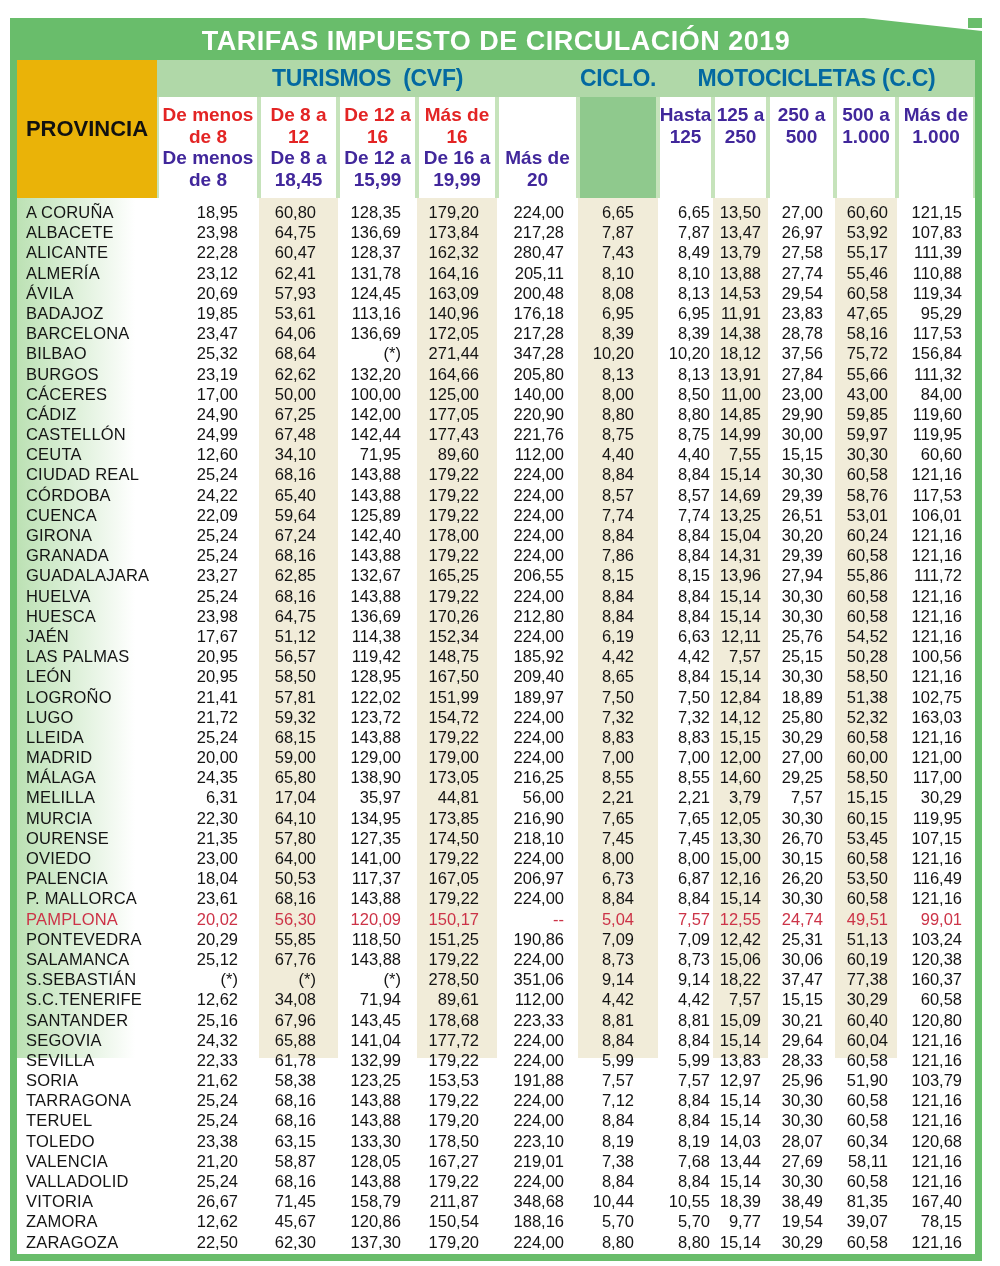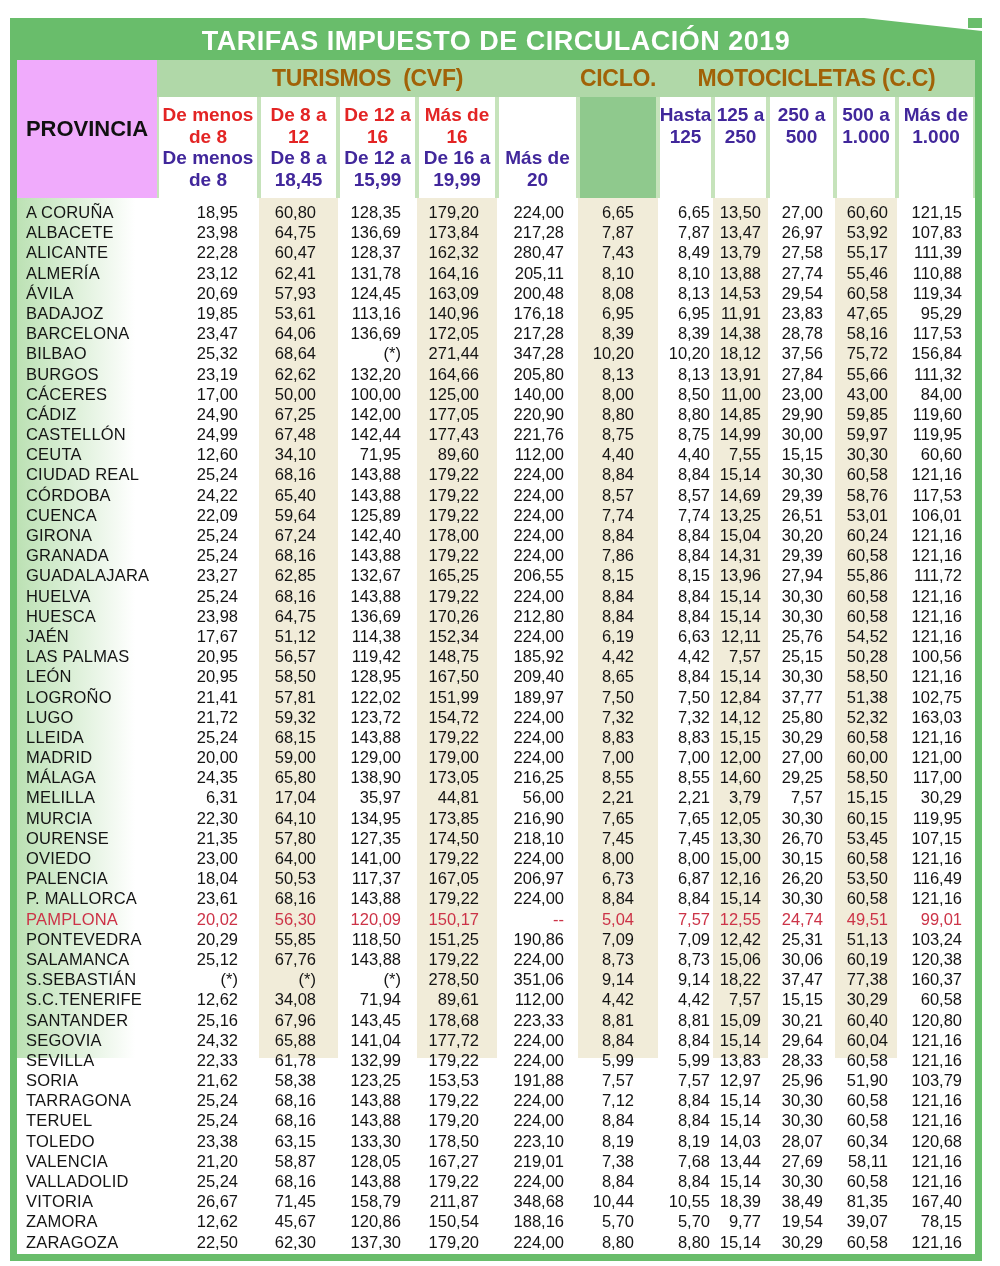--- a/index.html
+++ b/index.html
@@ -31,29 +31,29 @@
   
   .header{
     position:relative;height:138px;background:#c6e3bb;
   }
   .band{
     position:absolute;top:0;left:0;right:0;height:37px;background:#b0d8a8;
   }
   .provincia{
     position:absolute;left:0;top:0;width:140px;height:138px;
     display:flex;align-items:center;justify-content:center;
-    font-weight:bold;font-size:22px;color:#111;background:#f0abfc;
+    font-weight:bold;font-size:22px;color:#111;background:#eab308;
   }
   .section-labels{
     position:absolute;top:0;left:140px;right:0;height:37px;
     display:grid;grid-template-columns:421px 80px 317px;
   }
   .section-labels .sec{
     display:flex;align-items:center;justify-content:center;
-    color:#a16207;font-weight:bold;font-size:23px;white-space:pre;letter-spacing:-0.3px;
+    color:#0369a1;font-weight:bold;font-size:23px;white-space:pre;letter-spacing:-0.3px;
   }
   .subhead{
     position:absolute;top:37px;left:0;right:0;height:111px;
     display:grid;
     grid-template-columns:140px 102px 79px 79px 80px 81px 80px 55px 55px 67px 62px 78px;
   }
   .subhead .cell{
     background:#ffffff;margin:0 2px 2px 2px;
     display:flex;flex-direction:column;align-items:center;
     padding-top:7px;line-height:21.5px;font-weight:bold;font-size:19px;
@@ -520,21 +520,21 @@
       <div class="row">
     <div>LOGROÑO</div>
     <div>21,41</div>
     <div>57,81</div>
     <div>122,02</div>
     <div>151,99</div>
     <div>189,97</div>
     <div>7,50</div>
     <div>7,50</div>
     <div>12,84</div>
-    <div>37,77</div>
+    <div>18,89</div>
     <div>51,38</div>
     <div>102,75</div>
   </div>
       <div class="row">
     <div>LUGO</div>
     <div>21,72</div>
     <div>59,32</div>
     <div>123,72</div>
     <div>154,72</div>
     <div>224,00</div>

